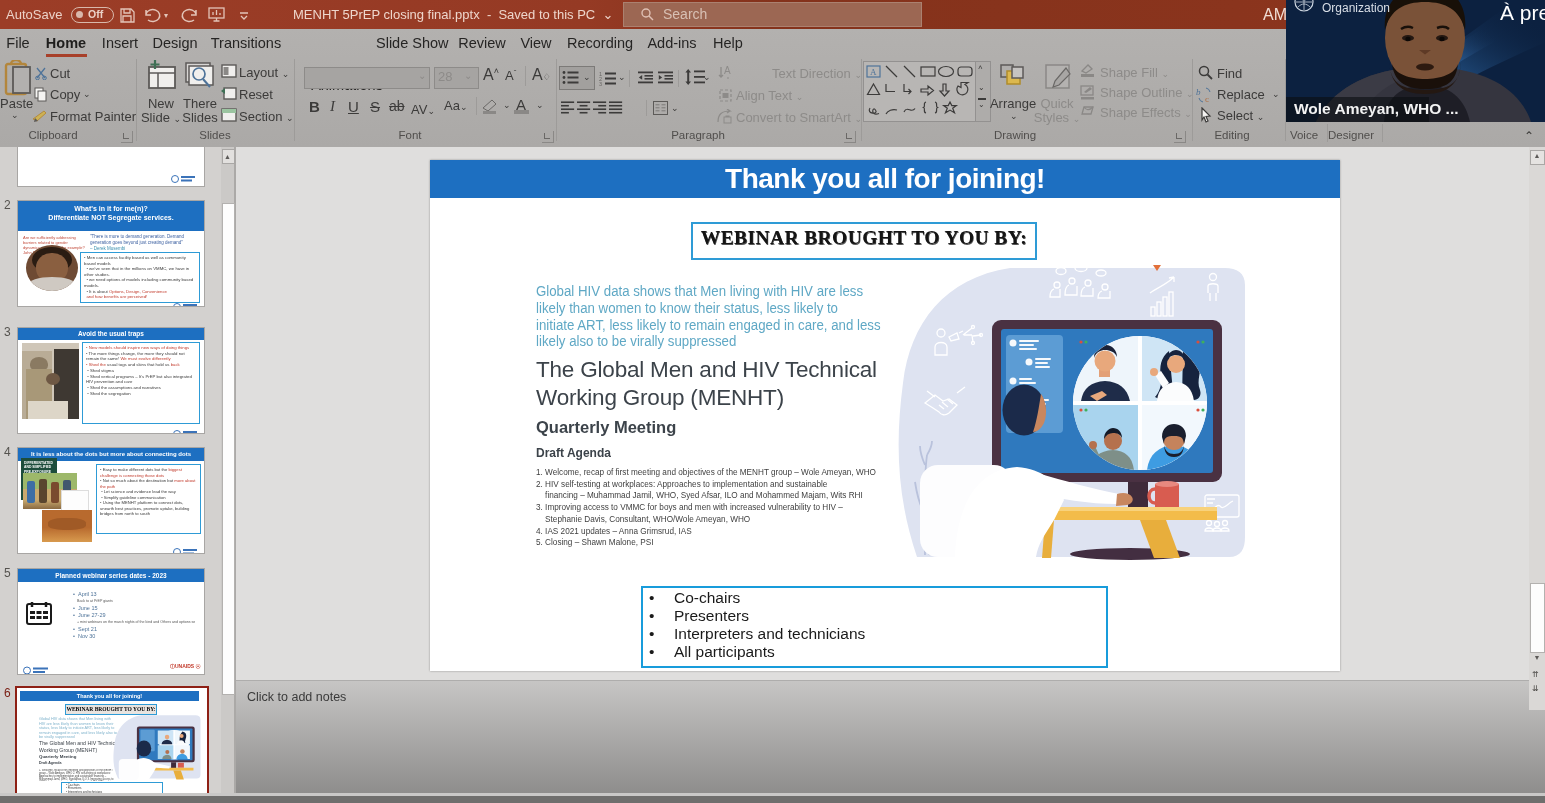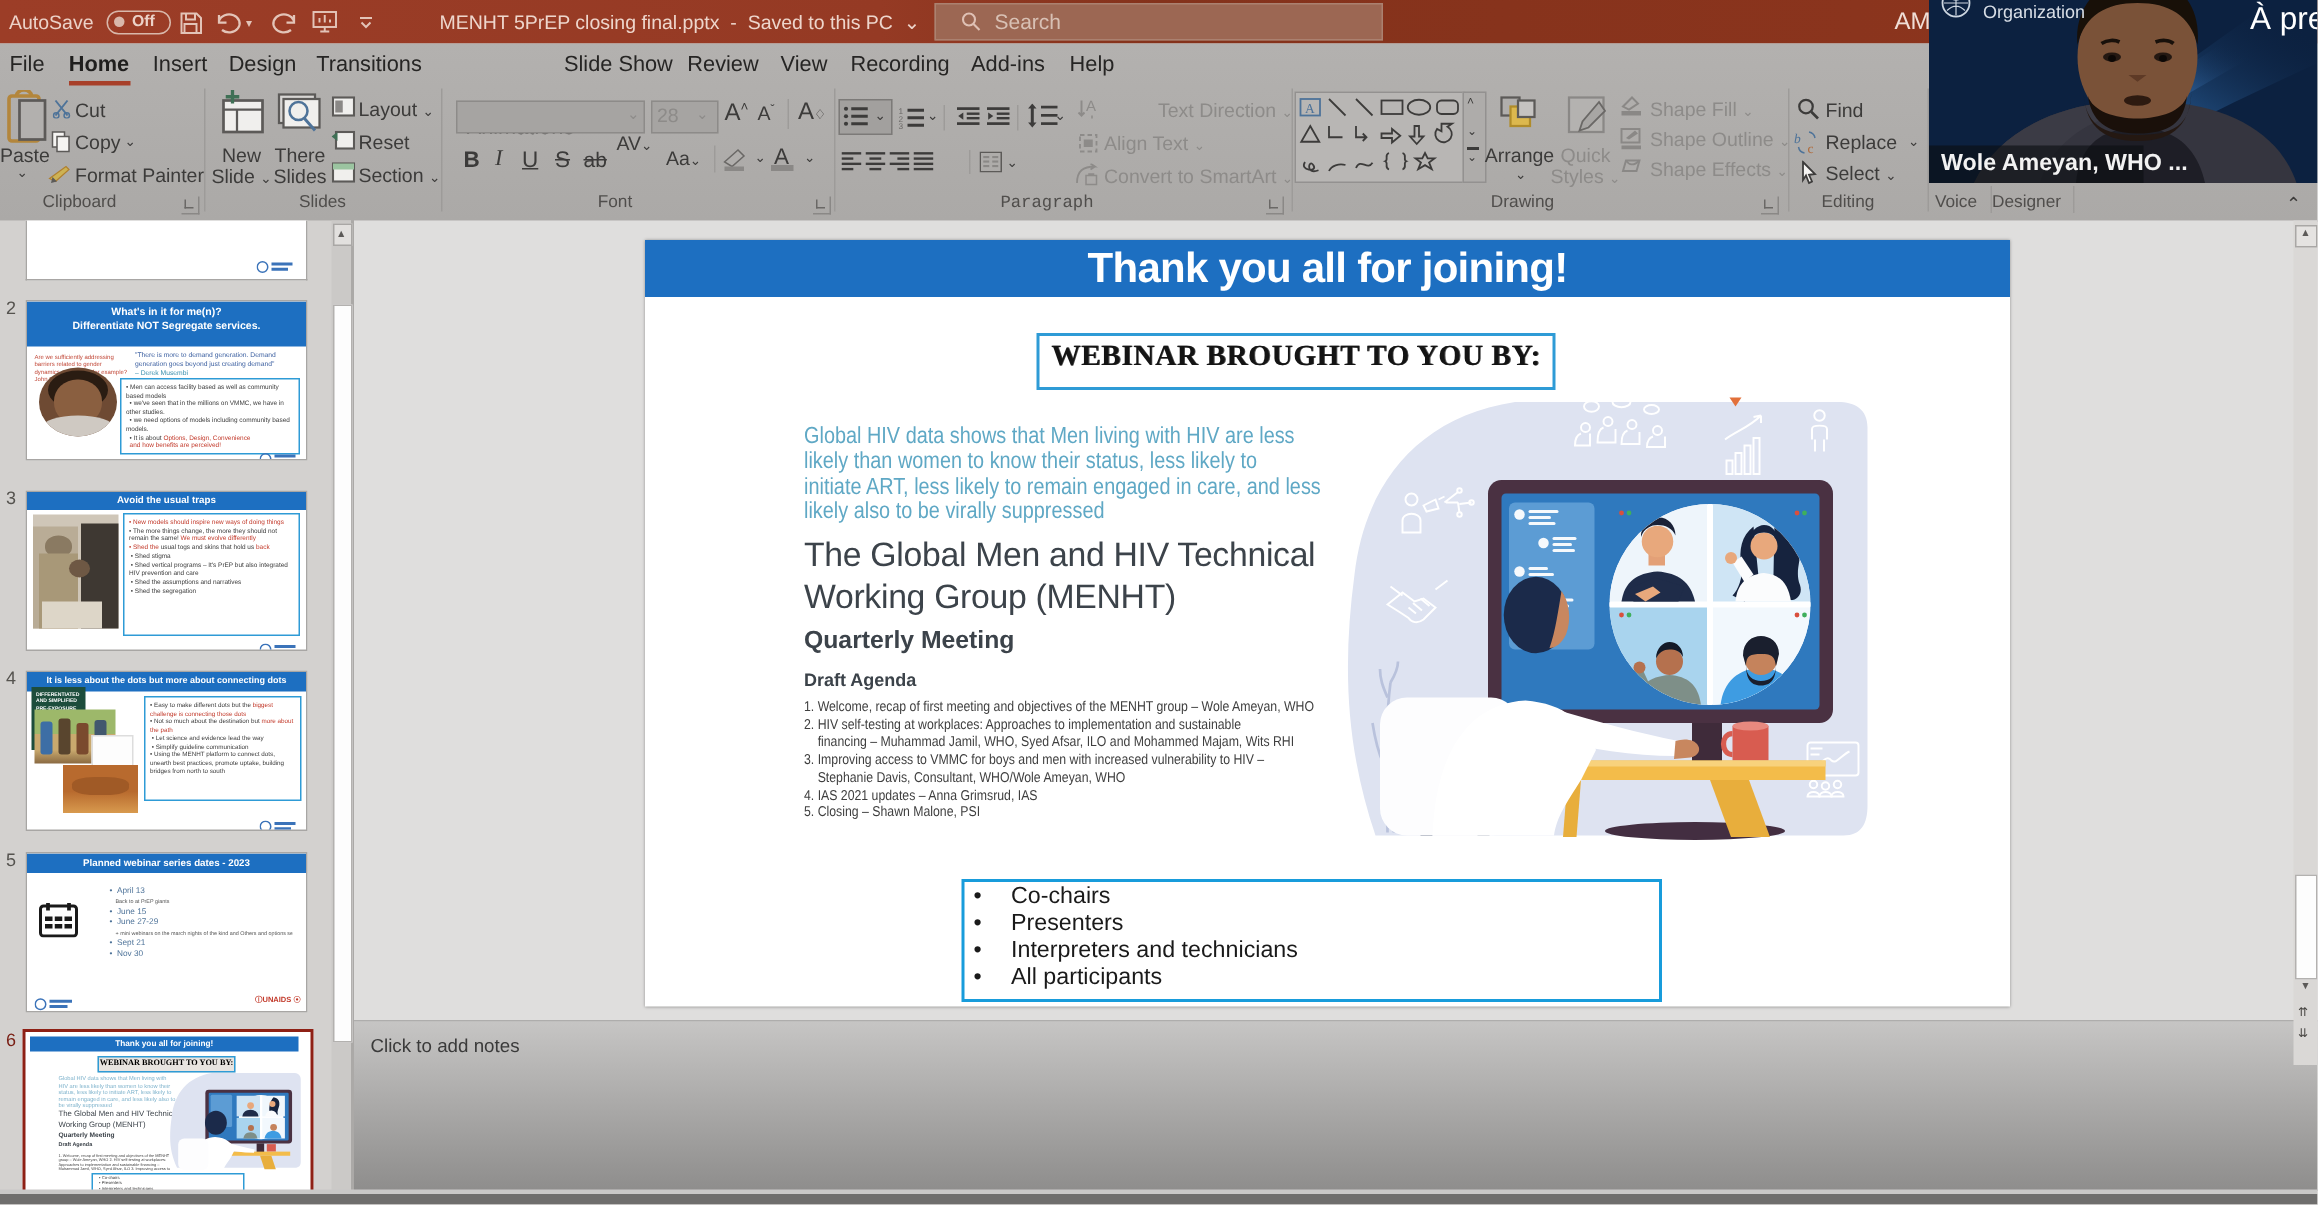--- a/index.html
+++ b/index.html
@@ -133,21 +133,21 @@
 <div class="ab gray" style="left:464px;top:70px;font-size:10px;">⌄</div>
 <div class="ab dk" style="left:483px;top:66px;font-size:16px;">A<span style="font-size:9px;vertical-align:6px;">˄</span></div>
 <div class="ab dk" style="left:505px;top:68px;font-size:13px;">A<span style="font-size:8px;vertical-align:5px;">ˇ</span></div>
 <div class="ab" style="left:525px;top:66px;width:1px;height:20px;background:#9d9b99;"></div>
 <div class="ab dk" style="left:532px;top:66px;font-size:16px;">A<span style="font-size:9px;">♢</span></div>
 <div class="ab dk" style="left:309px;top:98px;font-size:15px;font-weight:bold;">B</div>
 <div class="ab dk" style="left:330px;top:98px;font-size:15px;font-style:italic;font-family:'Liberation Serif',serif;">I</div>
 <div class="ab dk" style="left:348px;top:98px;font-size:15px;text-decoration:underline;">U</div>
 <div class="ab dk" style="left:370px;top:98px;font-size:15px;text-decoration:line-through;">S</div>
 <div class="ab dk" style="left:389px;top:98px;font-size:14px;text-decoration:line-through;">ab</div>
-<div class="ab dk" style="left:411px;top:88px;font-size:13px;">AV<span style="font-size:9px;">⌄</span></div>
+<div class="ab dk" style="left:411px;top:102px;font-size:13px;">AV<span style="font-size:9px;">⌄</span></div>
 <div class="ab dk" style="left:444px;top:98px;font-size:13px;">Aa<span style="font-size:9px;">⌄</span></div>
 <div class="ab" style="left:476px;top:97px;width:1px;height:18px;background:#9d9b99;"></div>
 <div class="ab" style="left:482px;top:99px;"><svg width="18" height="15">
       <path d="M1 9 L10 1 L14 5 L6 12 Z" fill="#b0aeac" stroke="#6a6866"></path>
       <rect x="1" y="12" width="13" height="3" fill="#8a8886"></rect>
     </svg></div>
 <div class="ab dk" style="left:503px;top:100px;font-size:9px;">⌄</div>
 <div class="ab dk" style="left:516px;top:96px;font-size:15px;">A</div>
 <div class="ab" style="left:514px;top:110px;width:15px;height:4px;background:#8a8886;"></div>
 <div class="ab dk" style="left:536px;top:100px;font-size:9px;">⌄</div>
@@ -264,21 +264,21 @@
       <rect x="2" y="2" width="11" height="11" fill="none" stroke="#8d8b89" stroke-width="1.2" stroke-dasharray="3 2"></rect>
       <rect x="4.5" y="5" width="6" height="5" fill="#8d8b89"></rect>
     </svg></div>
 <div class="ab gray" style="left:736px;top:88px;font-size:13px;">Align Text <span style="font-size:9px;">⌄</span></div>
 <div class="ab" style="left:716px;top:109px;"><svg width="17" height="15">
       <path d="M2 13 c 0 -8 4 -11 12 -11 l -3 -2 m3 2 l -3 2" stroke="#8d8b89" fill="none" stroke-width="1.2"></path>
       <rect x="8" y="8" width="7" height="6" fill="none" stroke="#8d8b89"></rect>
       <rect x="9.5" y="6.5" width="4" height="1.5" fill="#8d8b89"></rect>
     </svg></div>
 <div class="ab gray" style="left:736px;top:110px;font-size:13px;">Convert to SmartArt <span style="font-size:9px;">⌄</span></div>
-<div class="glab" style="left:653px;width:90px;font-family:Liberation Mono, monospace;">Paragraph</div>
+<div class="glab" style="left:653px;width:90px;">Paragraph</div>
 <div class="launch" style="left:844px;"></div>
 <div class="sep" style="left:861px;"></div>
 
 <div class="ab" style="left:863px;top:61px;width:112px;height:59px;background:#b8b6b4;border:1px solid #939190;"></div>
 <div class="ab" style="left:975px;top:61px;width:14px;height:59px;background:#aeacaa;border:1px solid #939190;"></div>
 <div class="ab dk" style="left:978px;top:63px;font-size:8px;">˄</div>
 <div class="ab dk" style="left:978px;top:83px;font-size:8px;">⌄</div>
 <div class="ab dk" style="left:978px;top:100px;font-size:8px;">⌄</div>
 <div class="ab" style="left:978px;top:98px;width:8px;height:1.5px;background:#3c3b3a;"></div>
 <div class="ab" style="left:866px;top:64px;"><svg width="108" height="54" fill="none" stroke="#3c3b3a" stroke-width="1.2">

